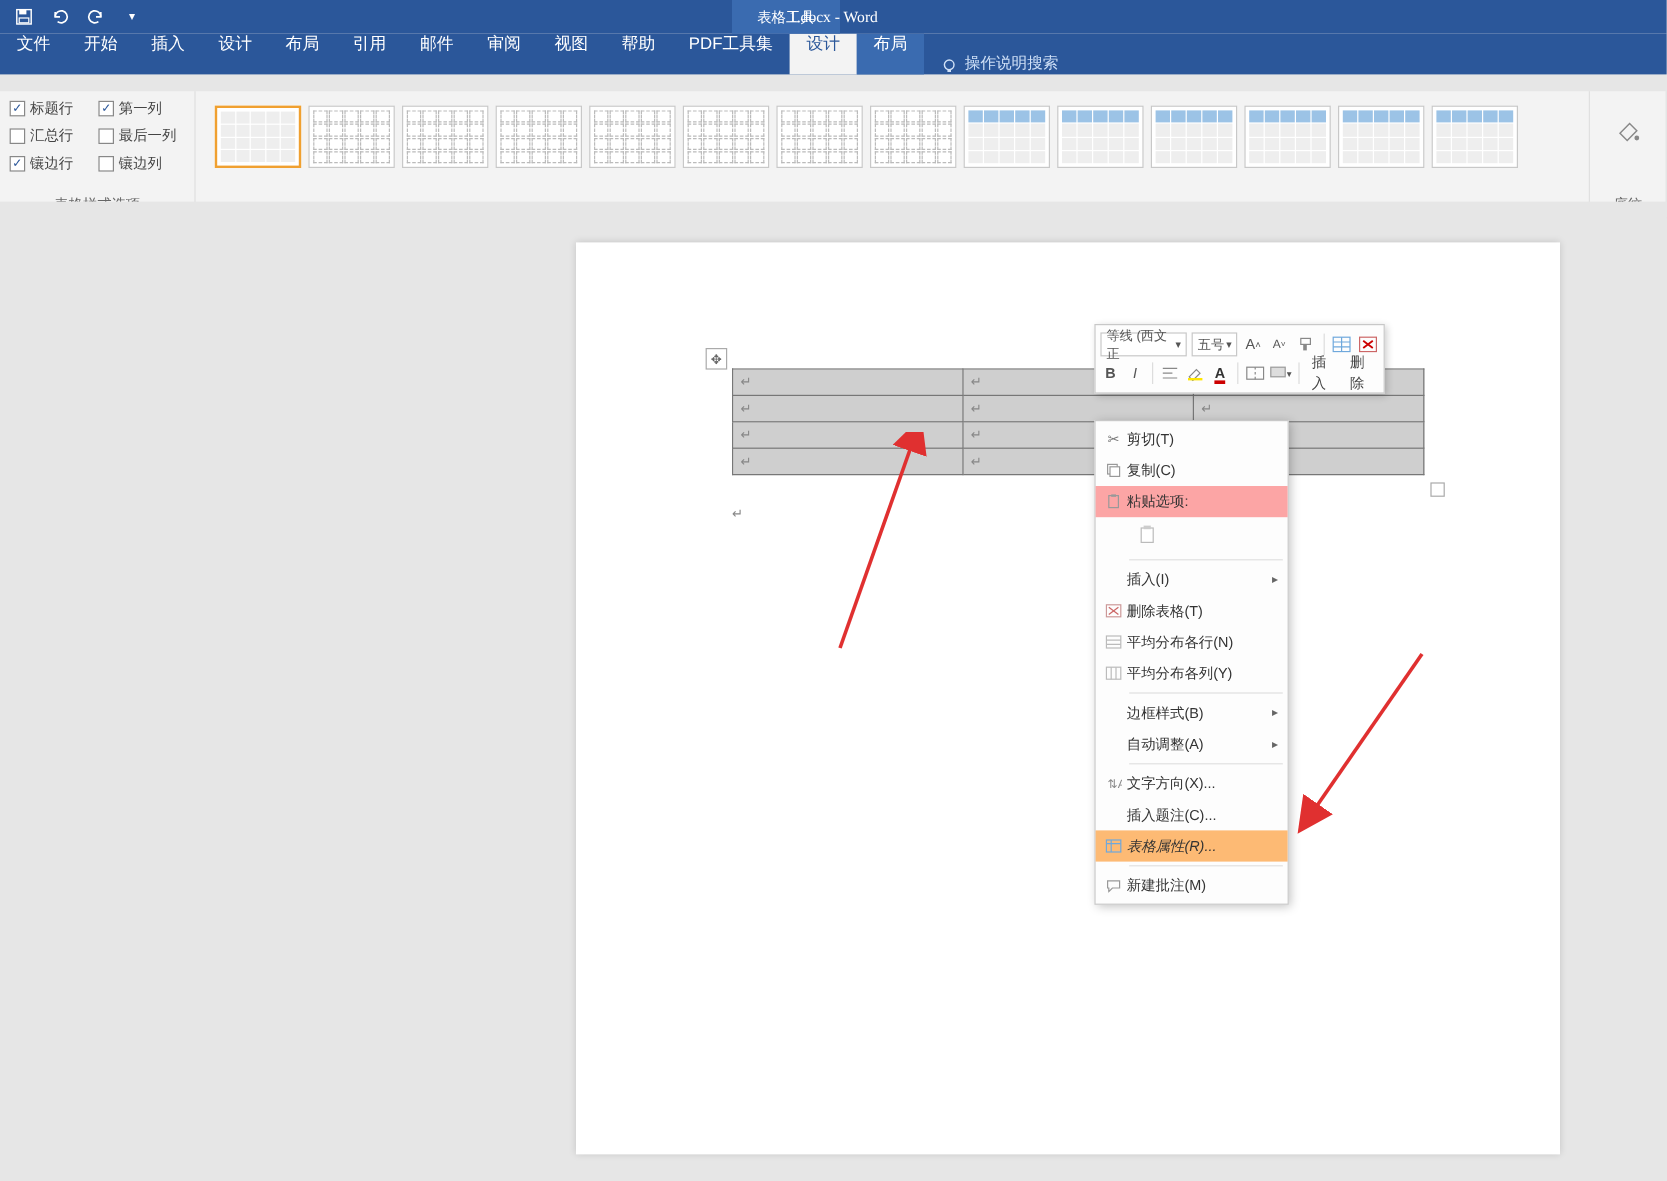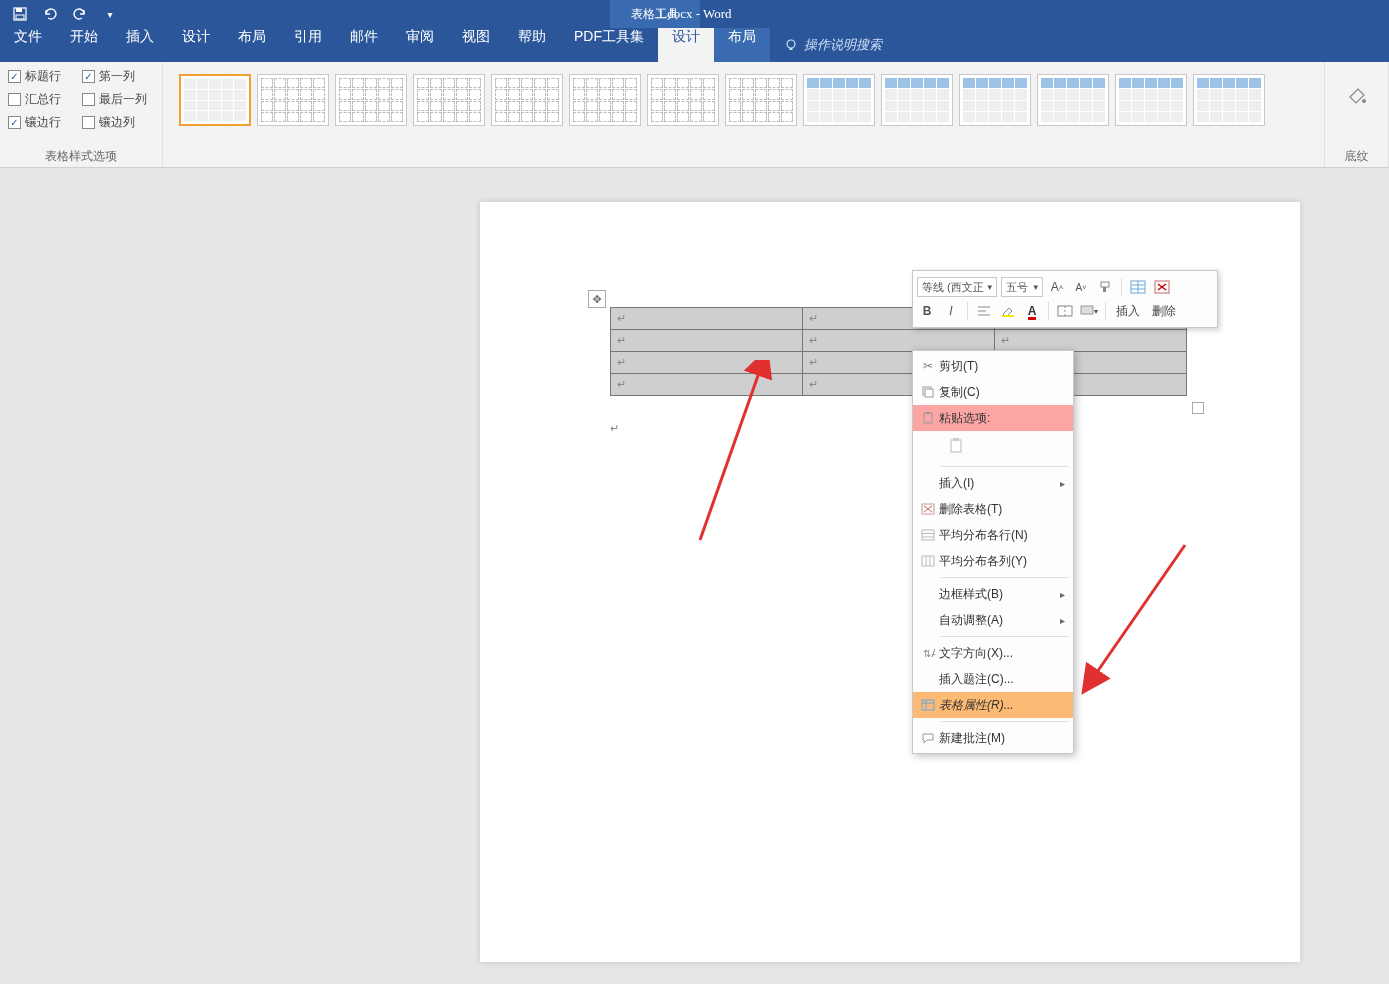--- a/index.html
+++ b/index.html
@@ -11,24 +11,24 @@
 .qat-icon { width: 16px; height: 16px; display: flex; align-items: center; justify-content: center; cursor: pointer; }
 .title-center { position: absolute; left: 50%; transform: translateX(-50%); display: flex; align-items: center; gap: 0; }
 .title-text { color: #fff; font-size: 13px; font-family: Liberation Serif, serif; }
 .context-tab-label { position: absolute; left: 610px; width: 90px; text-align: center; background: #3a6bb0; height: 28px; line-height: 28px; font-size: 12px; font-family: Liberation Serif, serif; }
 
 
 .ribbon-tabs { background: #2b579a; height: 34px; display: flex; align-items: stretch; color: #fff; font-size: 14px; }
 .ribbon-tab { padding: 0 14px; display: flex; cursor: pointer; }
 .ribbon-tab.active { background: #f3f3f3; color: #2b579a; }
 .ribbon-tab.context { background: #3a6bb0; }
-.tell-me { display: flex; align-items: center; gap: 6px; padding: 0 14px; color: #cfe0f7; font-size: 13px; font-style: italic; }
-
-
-.ribbon-body { background: #f3f3f3; border-bottom: 1px solid #d0d0d0; height: 106px; display: flex; }
+.tell-me { display: flex; align-items: flex-end; gap: 6px; padding: 0 14px; color: #cfe0f7; font-size: 13px; }
+
+
+.ribbon-body { background: #f3f3f3; border-bottom: 1px solid #d0d0d0; height: 106px; display: flex; margin-top: 14px; }
 .ribbon-group { padding: 6px 8px 2px 8px; border-right: 1px solid #e0e0e0; display: flex; flex-direction: column; justify-content: space-between; }
 .group-label { text-align: center; font-size: 12px; color: #666; padding-top: 4px; }
 .opts { display: flex; gap: 6px; flex-wrap: wrap; width: 146px; }
 .opt { display: flex; align-items: center; gap: 4px; font-size: 12px; color: #444; width: 68px; }
 .chk { width: 13px; height: 13px; border: 1px solid #888; background: #fff; display: inline-flex; align-items: center; justify-content: center; }
 .chk.checked::after { content: "✓"; font-size: 10px; color: #2b579a; line-height: 1; }
 
 .styles-group { flex: 1; position: relative; }
 .styles-row { display: flex; gap: 6px; padding: 6px 8px; flex-wrap: nowrap; overflow: hidden; }
 .tstyle { width: 72px; height: 52px; border: 1px solid #c8c8c8; background: #fff; cursor: pointer; padding: 3px; }
@@ -44,21 +44,21 @@
 
 .doc-area { position: absolute; top: 168px; left: 0; right: 0; bottom: 0; background: #e6e6e6; }
 .page { position: absolute; left: 480px; top: 34px; width: 820px; height: 760px; background: #fff; box-shadow: 0 0 6px rgba(0,0,0,0.15); }
 .page-table { position: absolute; left: 130px; top: 105px; border-collapse: collapse; }
 .page-table td { border: 1px solid #777; width: 192px; height: 22px; background: #cfcfcf; font-size: 11px; color: #777; padding-left: 6px; vertical-align: middle; }
 .para-mark { font-size: 11px; color: #888; }
 .move-handle { position: absolute; left: 108px; top: 88px; width: 18px; height: 18px; border: 1px solid #aaa; background: #fff; display: flex; align-items: center; justify-content: center; font-size: 11px; color: #666; }
 .resize-handle { position: absolute; left: 712px; top: 200px; width: 12px; height: 12px; border: 1px solid #aaa; background: #fff; }
 
 
-.mini-toolbar { position: absolute; left: 912px; top: 270px; background: #fdfdfd; border: 1px solid #c8c8c8; box-shadow: 2px 2px 6px rgba(0,0,0,0.2); padding: 4px; width: 306px; font-size: 12px; }
+.mini-toolbar { position: absolute; left: 912px; top: 270px; background: #fdfdfd; border: 1px solid #c8c8c8; box-shadow: 2px 2px 6px rgba(0,0,0,0.2); padding: 4px; width: 242px; font-size: 12px; }
 .mini-row { display: flex; align-items: center; gap: 4px; height: 24px; }
 .mini-sep { width: 1px; height: 18px; background: #ddd; margin: 0 2px; }
 .mini-combo { border: 1px solid #c8c8c8; height: 20px; display: flex; align-items: center; padding: 0 4px; font-size: 11px; background: #fff; color: #555; }
 .mini-btn { width: 20px; height: 20px; display: flex; align-items: center; justify-content: center; cursor: pointer; color: #555; }
 .mini-txt-btn { padding: 0 4px; height: 20px; display: flex; align-items: center; cursor: pointer; color: #444; font-size: 12px; }
 
 
 .ctx-menu { position: absolute; left: 912px; top: 350px; width: 162px; background: #fdfdfd; border: 1px solid #c8c8c8; box-shadow: 2px 2px 8px rgba(0,0,0,0.25); font-size: 12px; padding: 2px 0; }
 .ctx-item { display: flex; align-items: center; height: 26px; padding: 0 8px 0 4px; cursor: pointer; position: relative; }
 .ctx-item:hover, .ctx-item.hover { background: #fdba74; font-style: italic; }

